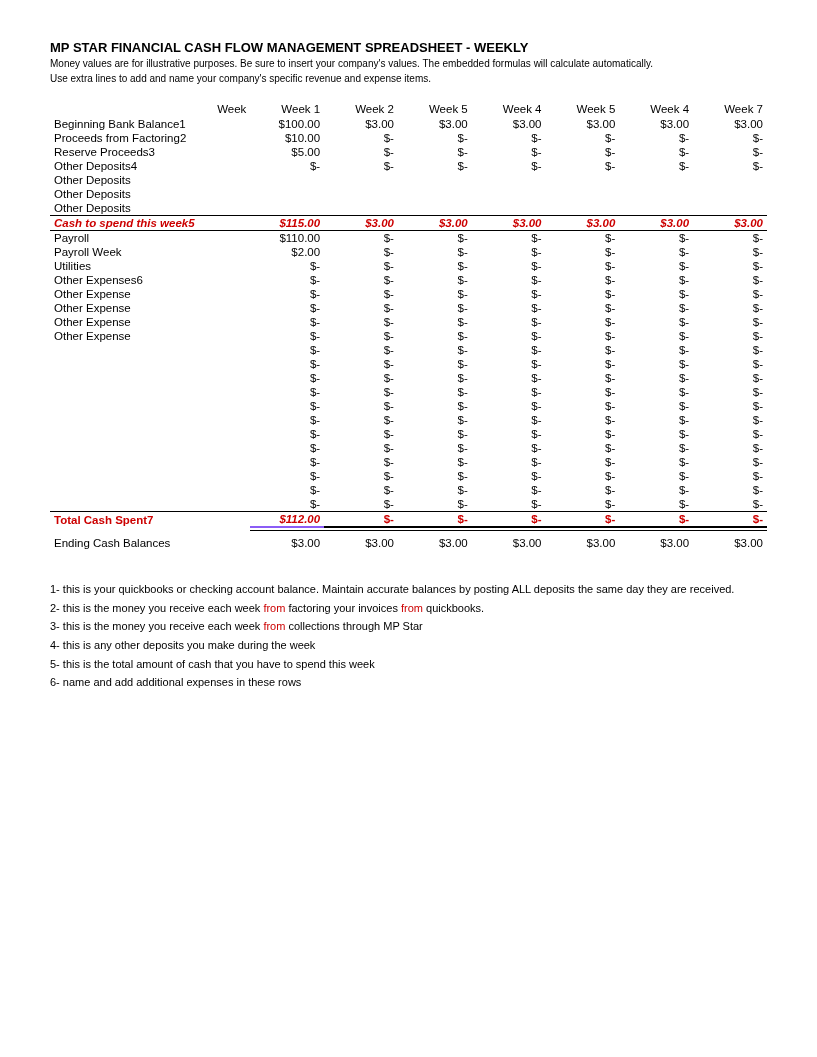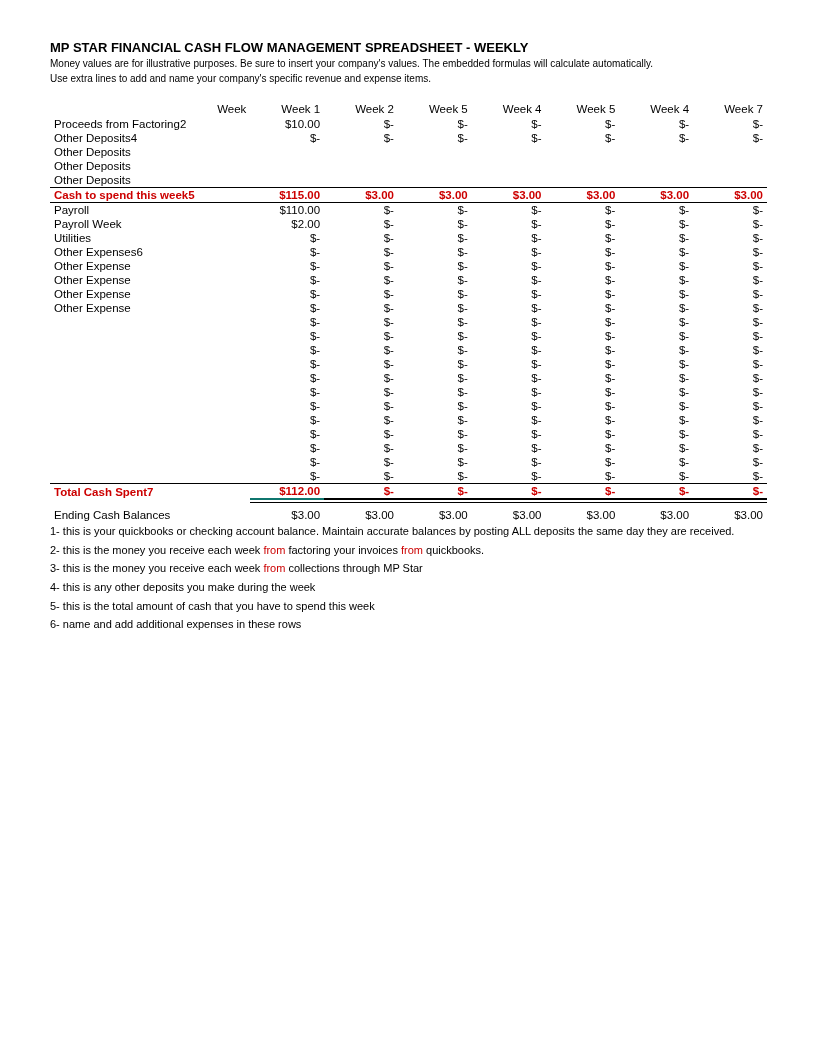--- a/index.html
+++ b/index.html
@@ -52,25 +52,27 @@
       font-weight: bold;
     }
     .red-text {
       color: #cc0000;
     }
     .border-top td {
       border-top: 1px solid #000;
     }
     .border-bottom td {
       border-bottom: 1px solid #000;
+      font-style: italic;
     }
     .ending-row td {
       padding-top: 6px;
     }
     .footnotes {
+      margin-top: 30px;
       font-size: 11px;
       color: #000;
       line-height: 1.7;
     }
     .footnotes span.red-text {
       color: #cc0000;
     }
     .cash-total-row td {
       border-top: 1.5px solid #000;
       margin-left: 36px;
@@ -93,32 +95,52 @@
       <td class="col-label">Week</td>
       <td class="col-week">Week 1</td>
       <td class="col-week">Week 2</td>
       <td class="col-week">Week 5</td>
       <td class="col-week">Week 4</td>
       <td class="col-week">Week 5</td>
       <td class="col-week">Week 4</td>
       <td class="col-week">Week 7</td>
     </tr>
 
+    <tr>
+      <td class="col-label">Beginning Bank Balance1</td>
+      <td class="col-week">$100.00</td>
+      <td class="col-week">$3.00</td>
+      <td class="col-week">$3.00</td>
+      <td class="col-week">$3.00</td>
+      <td class="col-week">$3.00</td>
+      <td class="col-week">$3.00</td>
+      <td class="col-week">$3.00</td>
+    </tr>
 
     <tr>
       <td class="col-label">Proceeds from Factoring2</td>
       <td class="col-week">$10.00</td>
       <td class="col-week">$-</td>
       <td class="col-week">$-</td>
       <td class="col-week">$-</td>
       <td class="col-week">$-</td>
       <td class="col-week">$-</td>
       <td class="col-week">$-</td>
     </tr>
 
+    <tr>
+      <td class="col-label">Reserve Proceeds3</td>
+      <td class="col-week">$5.00</td>
+      <td class="col-week">$-</td>
+      <td class="col-week">$-</td>
+      <td class="col-week">$-</td>
+      <td class="col-week">$-</td>
+      <td class="col-week">$-</td>
+      <td class="col-week">$-</td>
+    </tr>
 
     <tr>
       <td class="col-label">Other Deposits4</td>
       <td class="col-week">$-</td>
       <td class="col-week">$-</td>
       <td class="col-week">$-</td>
       <td class="col-week">$-</td>
       <td class="col-week">$-</td>
       <td class="col-week">$-</td>
       <td class="col-week">$-</td>
@@ -373,21 +395,21 @@
           <td class="col-week">$-</td>
           <td class="col-week">$-</td>
           <td class="col-week">$-</td>
           <td class="col-week">$-</td>
           <td class="col-week">$-</td>
           <td class="col-week">$-</td>
         </tr>
 
     <tr class="cash-total-row">
       <td class="col-label red-bold">Total Cash Spent7</td>
-      <td class="col-week red-bold" style="border-bottom: 2px solid #0f766e;">$112.00</td>
+      <td class="col-week red-bold" style="border-bottom: 2px solid #8b5cf6; font-style: italic;">$112.00</td>
       <td class="col-week red-bold" style="border-bottom: 2px solid #000;">$-</td>
       <td class="col-week red-bold" style="border-bottom: 2px solid #000;">$-</td>
       <td class="col-week red-bold" style="border-bottom: 2px solid #000;">$-</td>
       <td class="col-week red-bold" style="border-bottom: 2px solid #000;">$-</td>
       <td class="col-week red-bold" style="border-bottom: 2px solid #000;">$-</td>
       <td class="col-week red-bold" style="border-bottom: 2px solid #000;">$-</td>
     </tr>
 
     <tr>
       <td class="col-label"></td>

